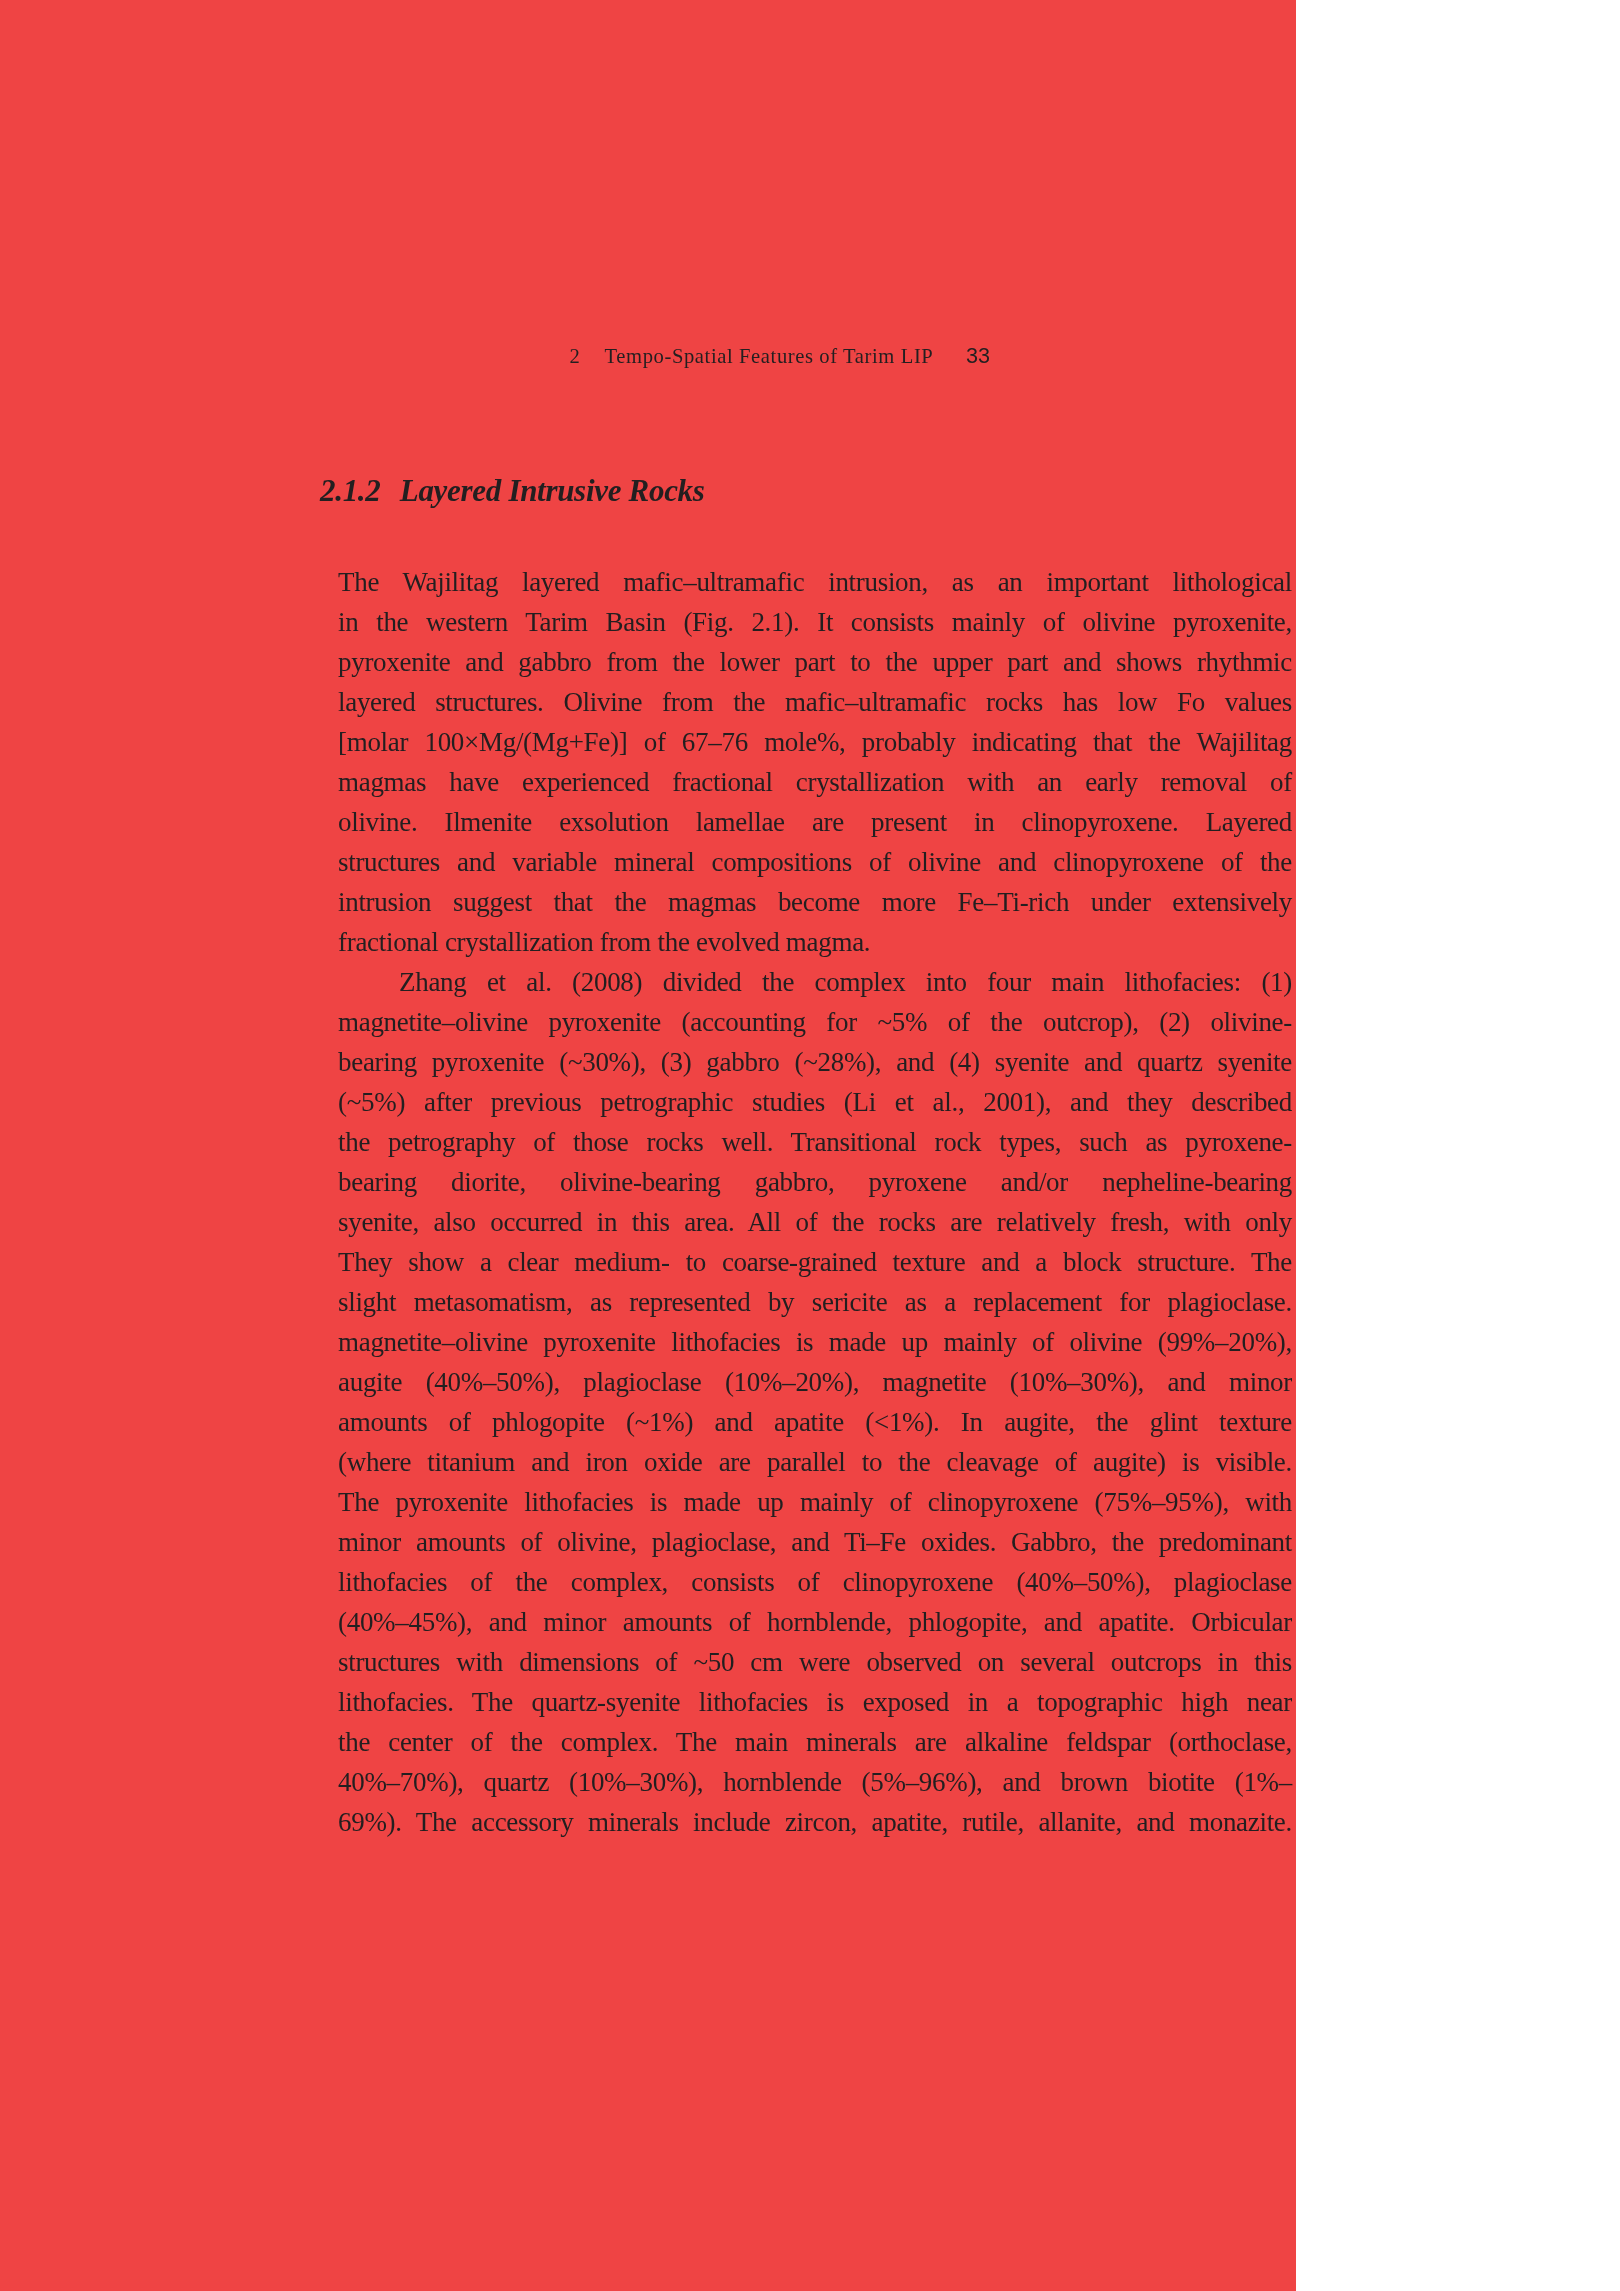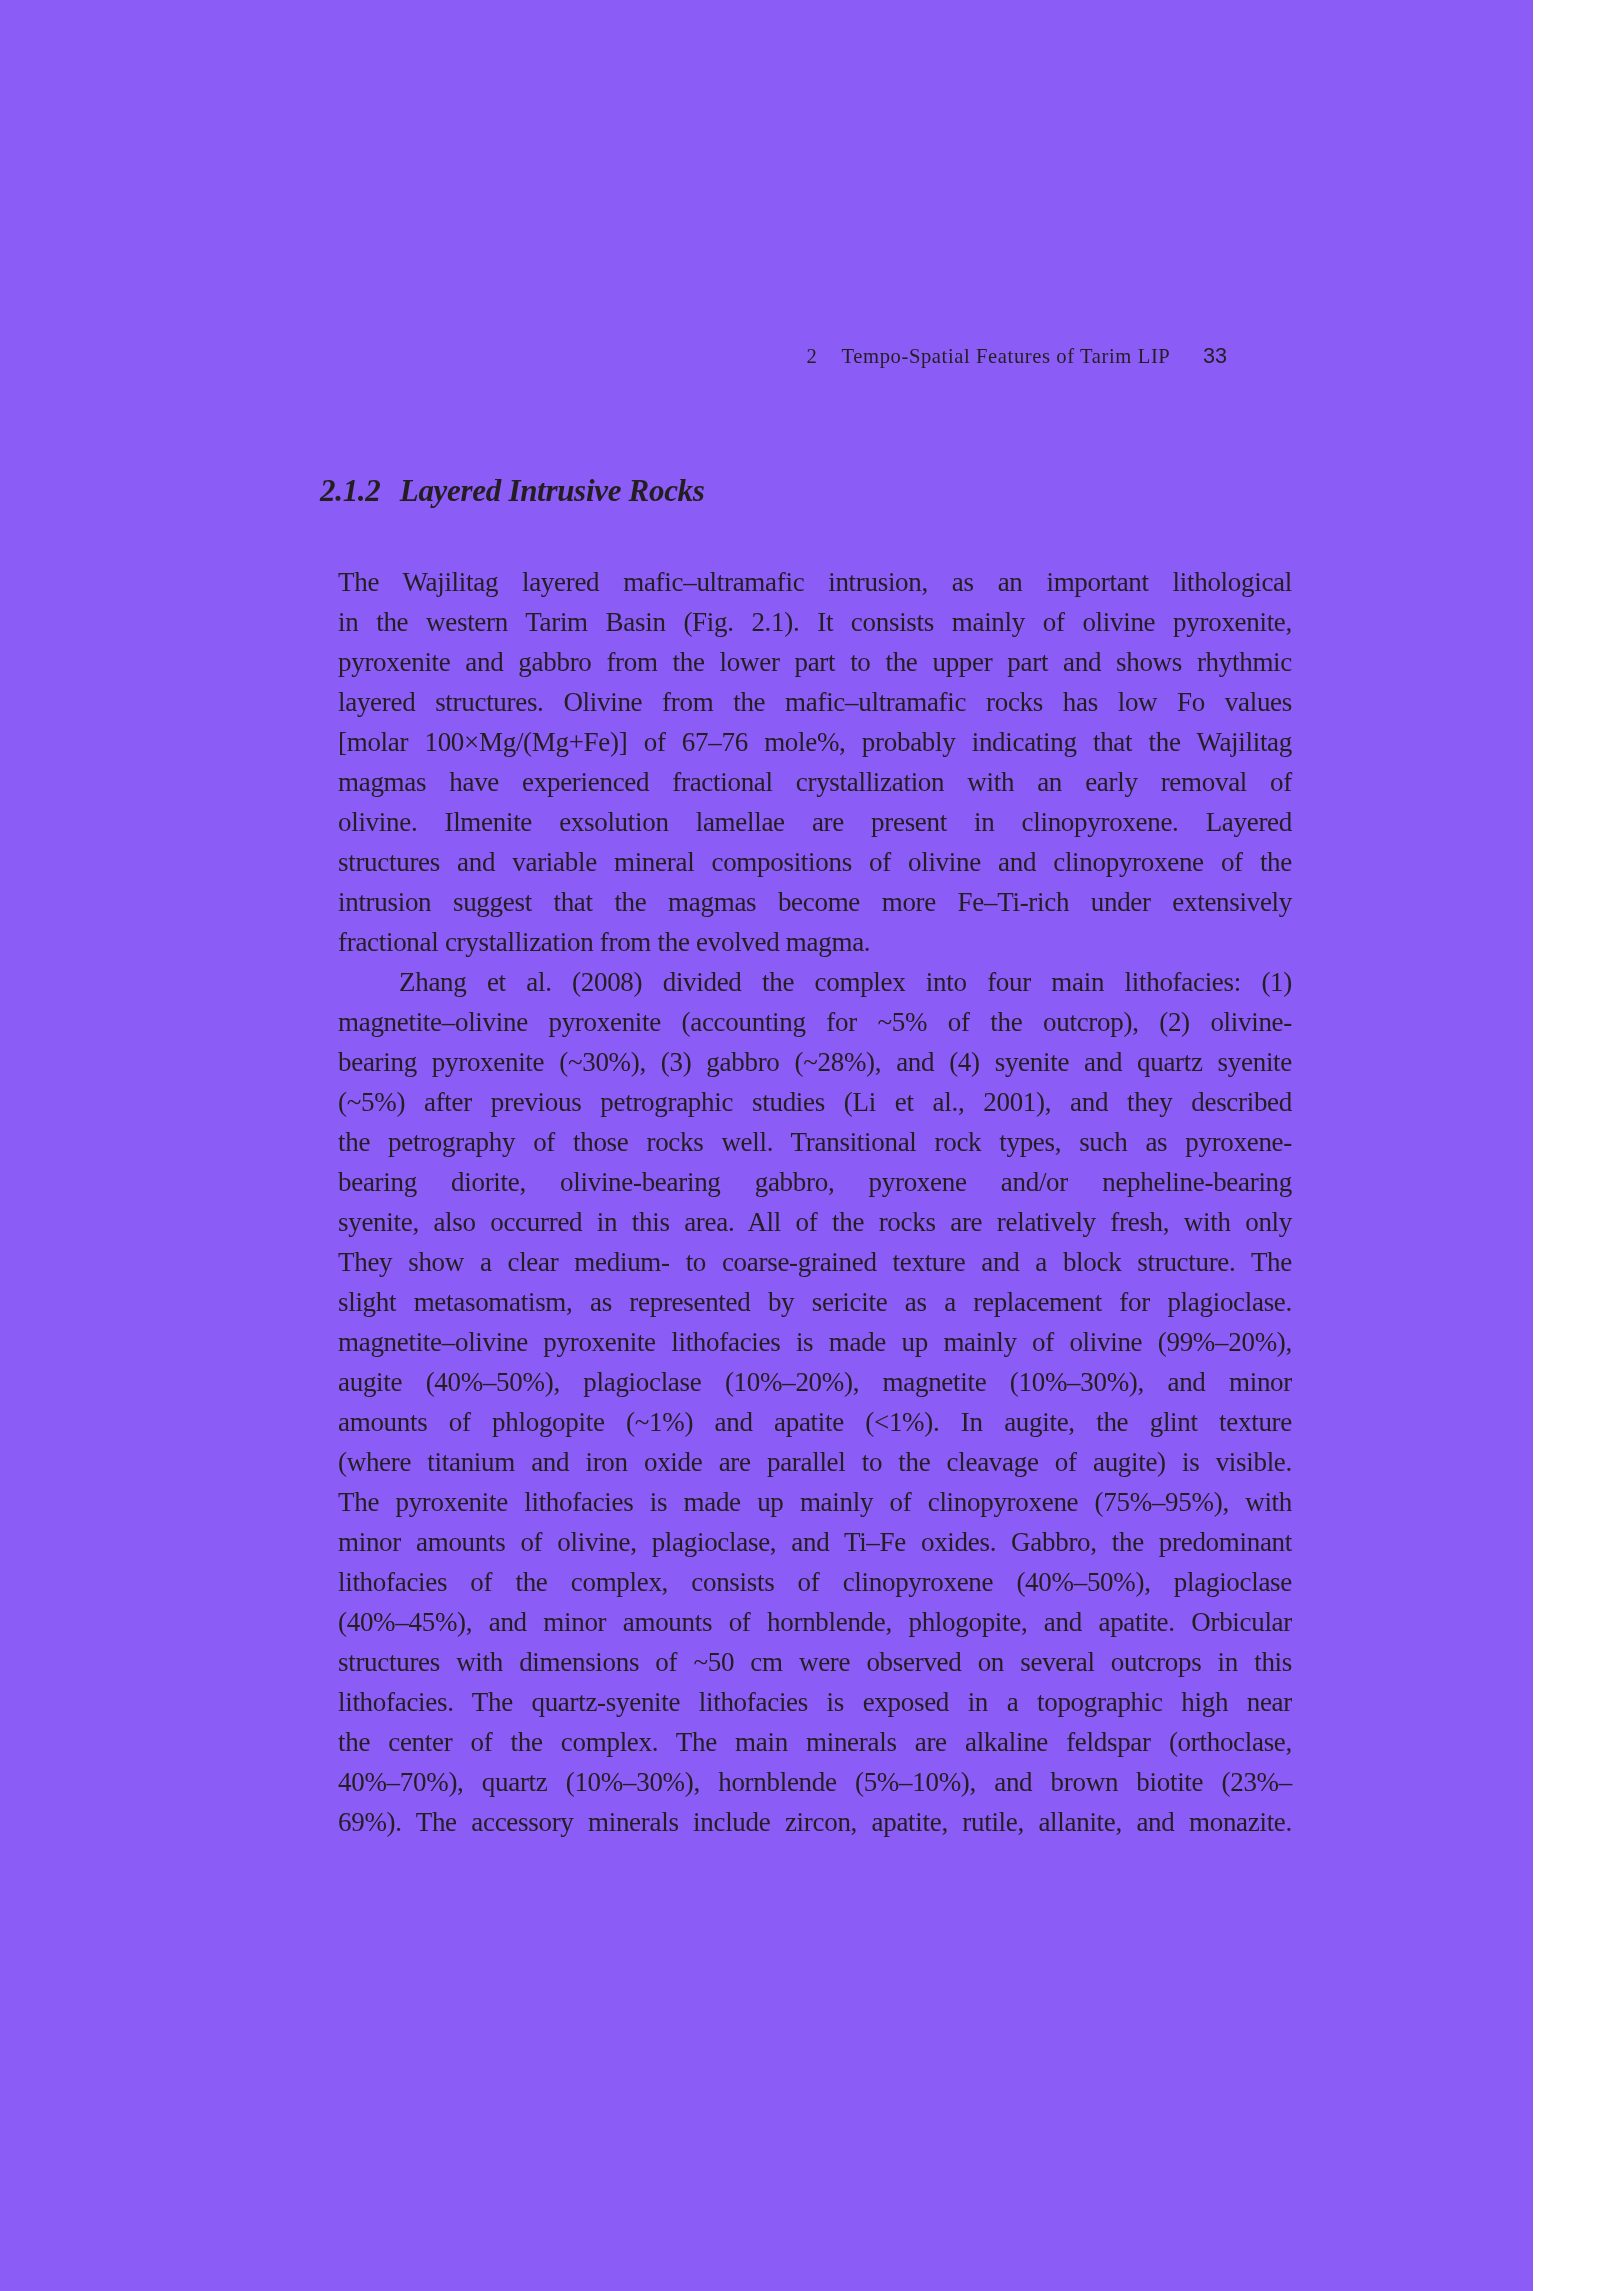--- a/index.html
+++ b/index.html
@@ -11,23 +11,23 @@
       width: 1620px;
       height: 2292px;
       position: relative;
       overflow: hidden;
       font-family: "Liberation Serif", "DejaVu Serif", serif;
       color: #231f20;
     }
     .page {
       position: absolute;
       left: 0; top: 0;
-      width: 1533px;
+      width: 1296px;
       height: 2292px;
-      background: #8b5cf6;
+      background: #ef4444;
     }
     .running-head {
       position: absolute;
       top: 341px;
       right: 306px;
       font-size: 20.6px;
       line-height: 29px;
       white-space: nowrap;
       color: #231f20;
     }
@@ -121,19 +121,19 @@
       <div class="line">augite (40%–50%), plagioclase (10%–20%), magnetite (10%–30%), and minor</div>
       <div class="line">amounts of phlogopite (~1%) and apatite (&lt;1%). In augite, the glint texture</div>
       <div class="line">(where titanium and iron oxide are parallel to the cleavage of augite) is visible.</div>
       <div class="line">The pyroxenite lithofacies is made up mainly of clinopyroxene (75%–95%), with</div>
       <div class="line">minor amounts of olivine, plagioclase, and Ti–Fe oxides. Gabbro, the predominant</div>
       <div class="line">lithofacies of the complex, consists of clinopyroxene (40%–50%), plagioclase</div>
       <div class="line">(40%–45%), and minor amounts of hornblende, phlogopite, and apatite. Orbicular</div>
       <div class="line">structures with dimensions of ~50 cm were observed on several outcrops in this</div>
       <div class="line">lithofacies. The quartz-syenite lithofacies is exposed in a topographic high near</div>
       <div class="line">the center of the complex. The main minerals are alkaline feldspar (orthoclase,</div>
-      <div class="line">40%–70%), quartz (10%–30%), hornblende (5%–10%), and brown biotite (23%–</div>
+      <div class="line">40%–70%), quartz (10%–30%), hornblende (5%–96%), and brown biotite (1%–</div>
       <div class="line">69%). The accessory minerals include zircon, apatite, rutile, allanite, and monazite.</div>
     </div>
   </div>
 
 </div>
 
 
 </body></html>

